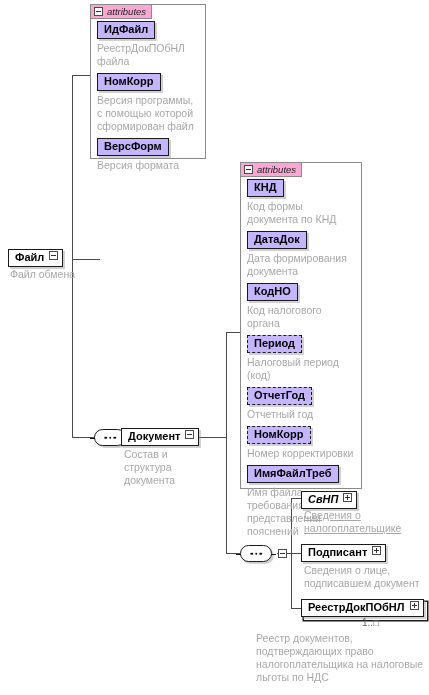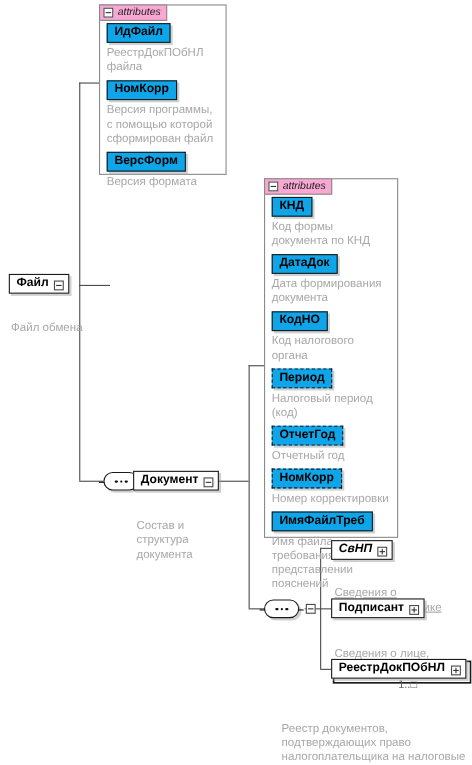--- a/index.html
+++ b/index.html
@@ -83,21 +83,21 @@
   }
 
   .attr-body {
     padding: 16px 6px 6px 6px;
   }
 
   
   .chip {
     display: inline-block;
     border: 1.5px solid #1a1a1a;
-    background: #0ea5e9;
+    background: #c4b5fd;
     padding: 1px 6px 2px 6px;
     font-weight: bold;
     font-size: 11px;
     line-height: 13px;
     color: #000;
     box-shadow: 2px 2px 0 rgba(150,150,150,0.45);
     margin-bottom: 3px;
     white-space: nowrap;
     text-align: center;
   }
@@ -109,21 +109,21 @@
     color: #a8a8a8;
     font-size: 10.5px;
     line-height: 13px;
     margin: 0 0 5px 0;
   }
 
   
   .node {
     position: absolute;
     display: inline-flex;
-    align-items: flex-end;
+    align-items: flex-start;
     gap: 5px;
     border: 1.5px solid #1a1a1a;
     background: #ffffff;
     padding: 1px 4px 2px 6px;
     box-shadow: 2px 2px 0 rgba(150,150,150,0.45);
     box-sizing: border-box;
     white-space: nowrap;
   }
   .node-label {
     font-weight: bold;
@@ -134,21 +134,20 @@
   .node.repeat {
     box-shadow: 2px 2px 0 rgba(150,150,150,0.45), 3px 3px 0 0 #ffffff, 3px 3px 0 1.5px #1a1a1a;
   }
 
   
   .node-desc {
     position: absolute;
     color: #a8a8a8;
     font-size: 10.5px;
     line-height: 13px;
-    margin-top: 24px;
   }
 
   
   .card {
     position: absolute;
     color: #666;
     font-size: 10px;
     line-height: 11px;
     white-space: nowrap;
   }

